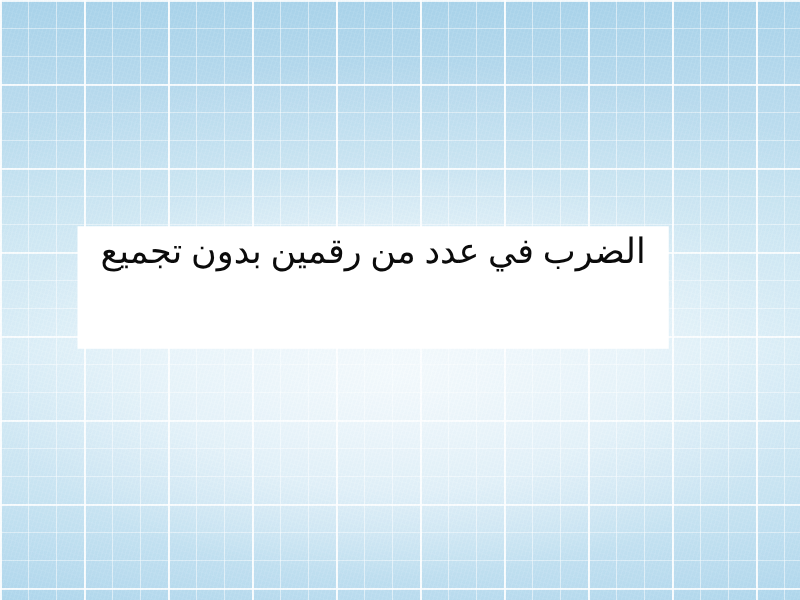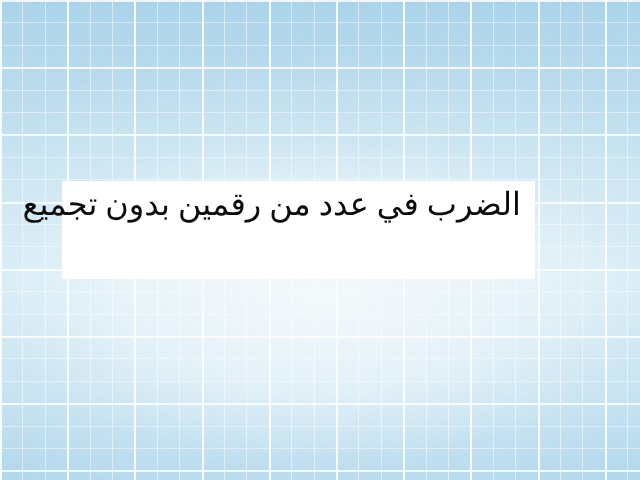--- a/index.html
+++ b/index.html
@@ -110,21 +110,21 @@
     justify-content: center;
   }
 
   .title-text {
     display: block;
     width: 100%;
     text-align: center;
     direction: rtl;
     unicode-bidi: isolate;
     font-family: "Liberation Serif", "DejaVu Serif", serif;
-    font-size: 32px;
+    font-size: 28px;
     line-height: 1.36;
     font-weight: 400;
     color: #0b0b0b;
     white-space: nowrap;
     letter-spacing: 0px;
   }
 </style>
 </head>
 <body>
 

